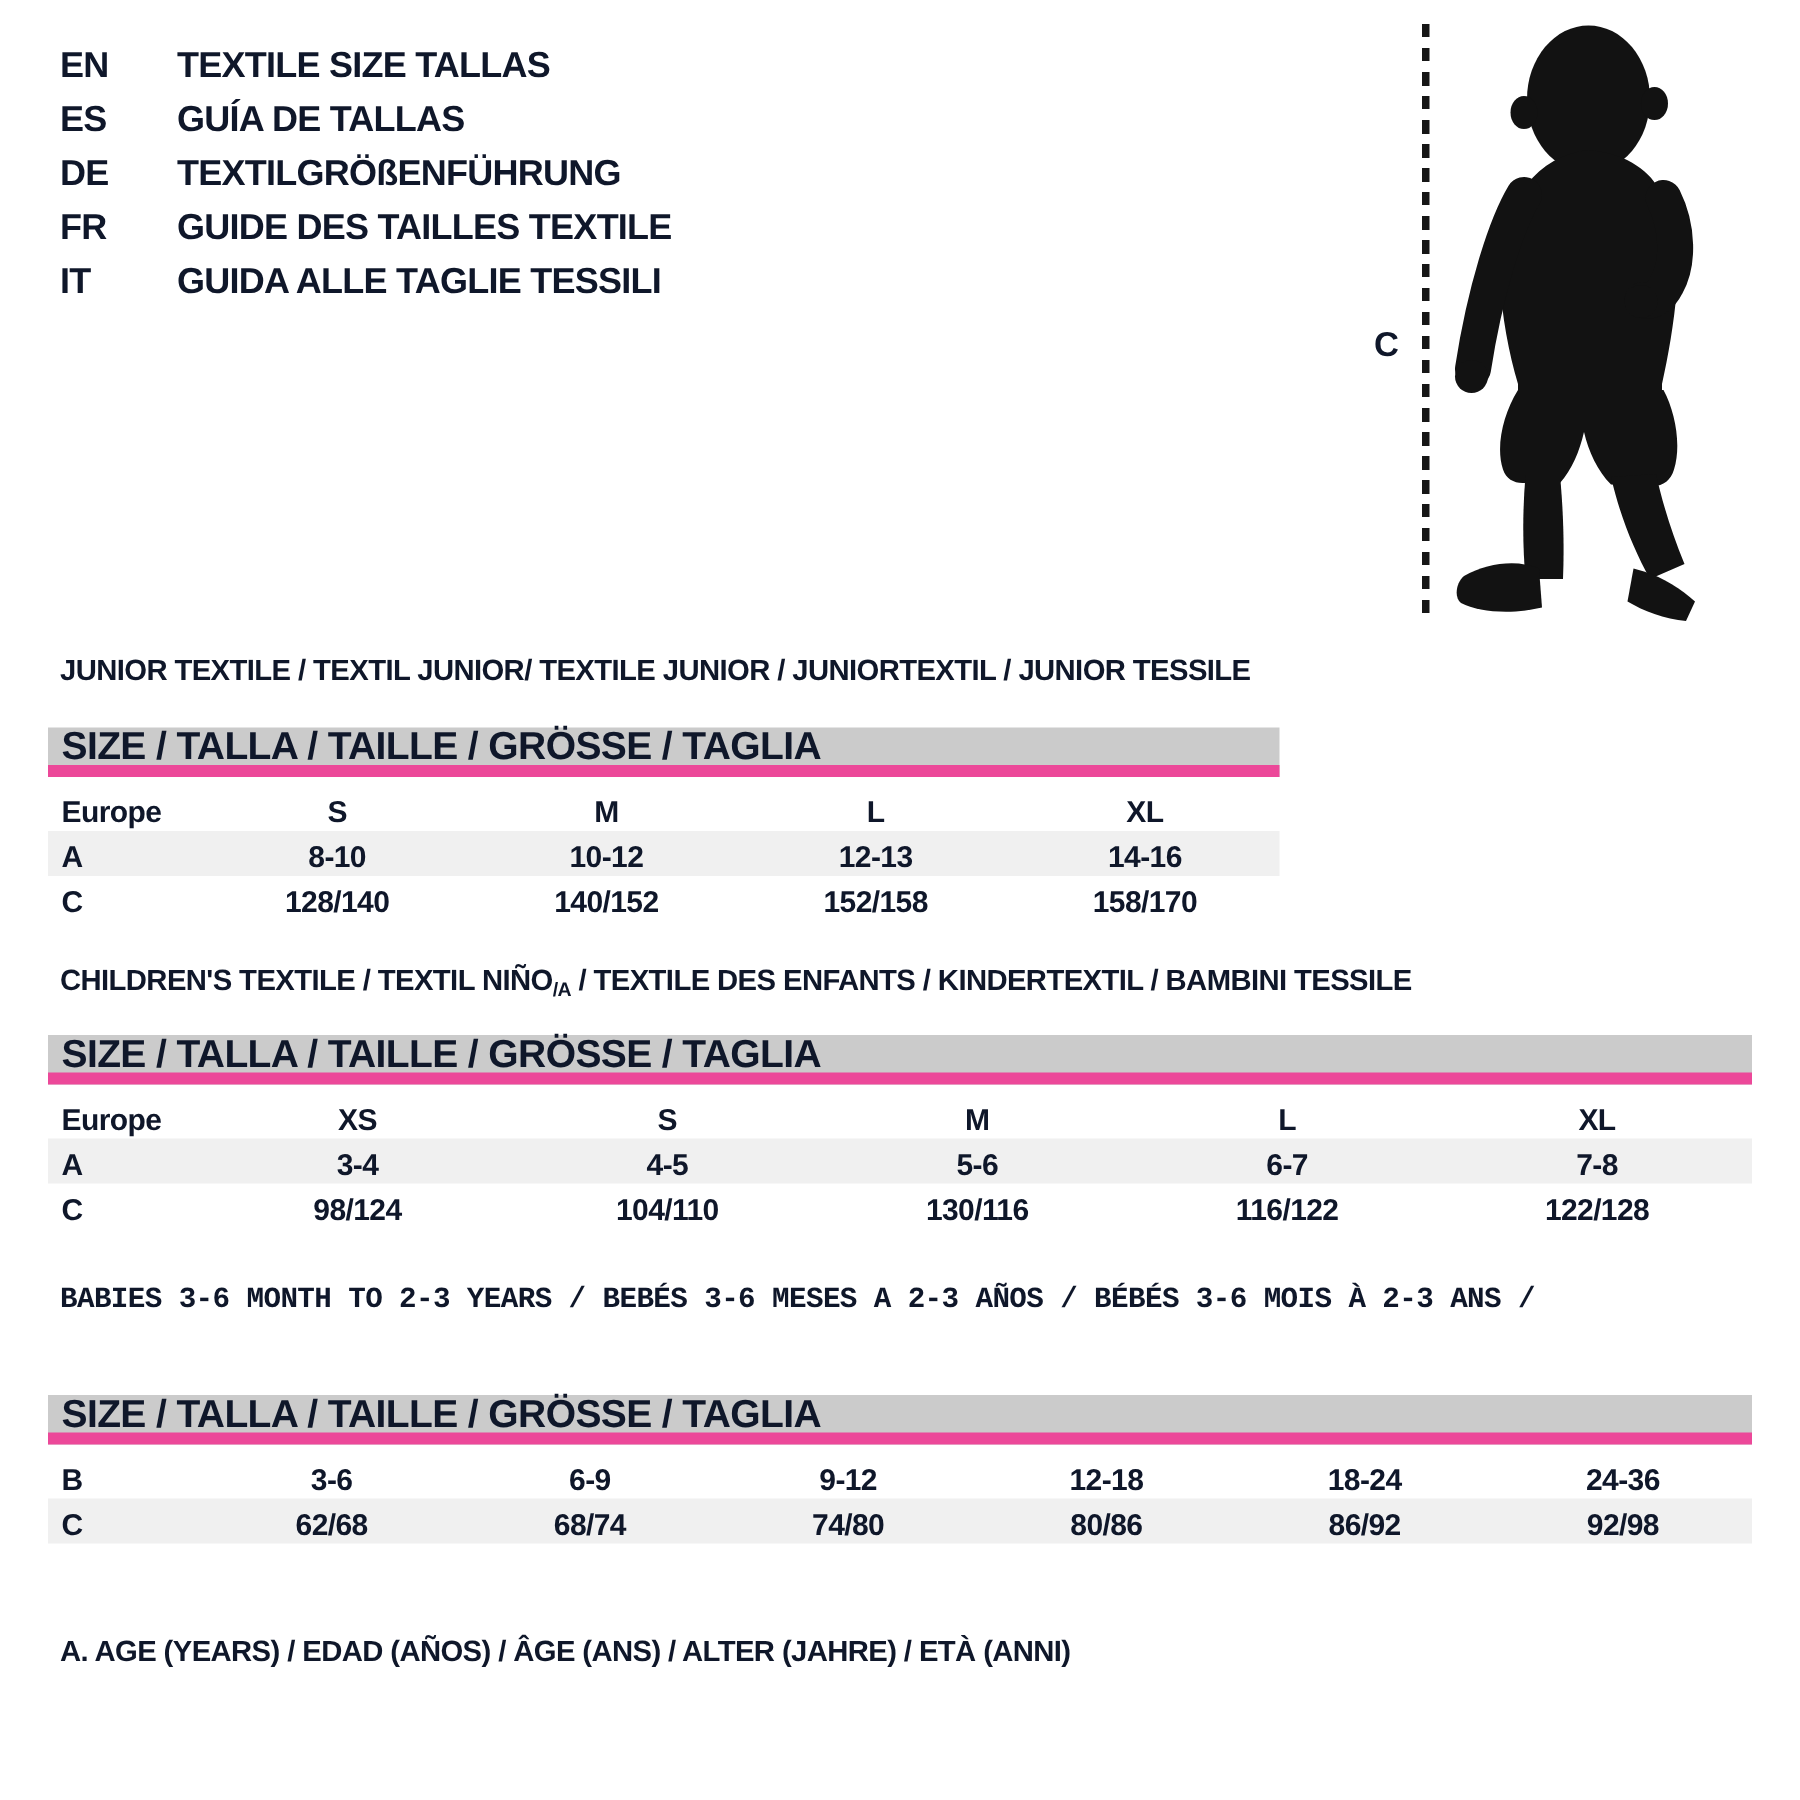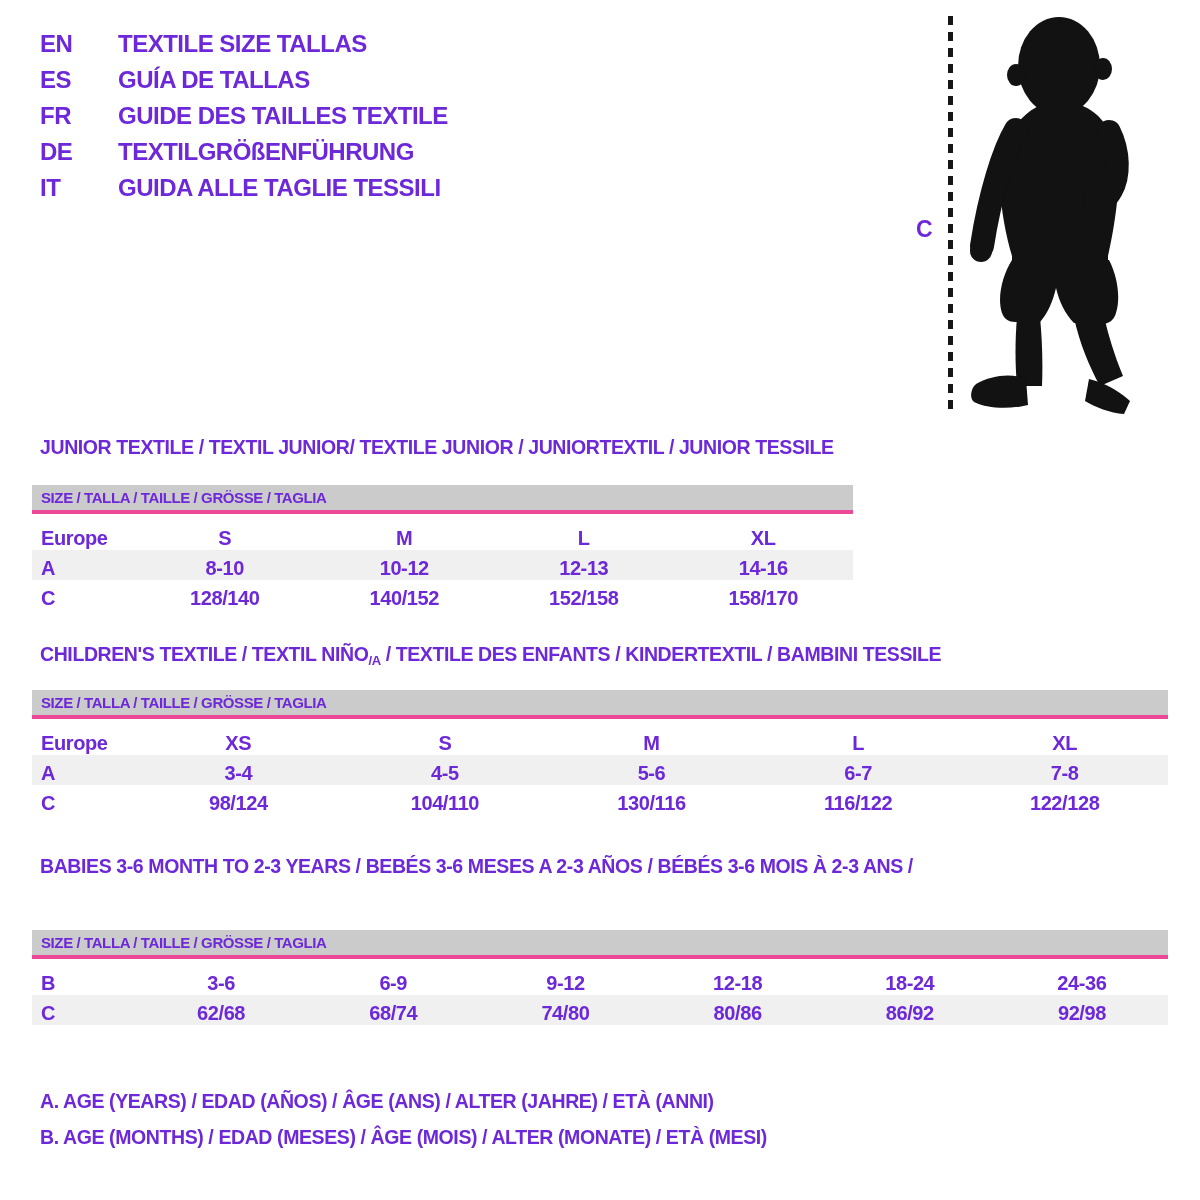--- a/index.html
+++ b/index.html
@@ -2,21 +2,21 @@
 <html><head>
 <meta charset="utf-8">
 <style>
   html, body { margin: 0; padding: 0; background: #ffffff; }
   .page {
     position: relative;
     width: 1200px;
     height: 1200px;
     background: #ffffff;
     font-family: "Liberation Sans", "DejaVu Sans", sans-serif;
-    color: #6d28d9;
+    color: #0f172a;
     font-weight: 700;
     overflow: hidden;
   }
 
   
   .lang-list { position: absolute; left: 40px; top: 26px; }
   .lang-row { display: flex; height: 36px; align-items: center; font-size: 24px; letter-spacing: -0.5px; }
   .lang-code { width: 78px; }
 
   
@@ -24,32 +24,32 @@
     position: absolute; left: 948px; top: 16px; width: 5px; height: 400px;
     background: repeating-linear-gradient(#161616 0 9px, transparent 9px 16px);
   }
   .measure-label { position: absolute; left: 916px; top: 216px; font-size: 23px; }
   .toddler { position: absolute; left: 962px; top: 12px; }
 
   
   .section-title { position: absolute; left: 40px; font-size: 19.5px; letter-spacing: -0.4px; white-space: nowrap; }
   #junior-title { top: 436px; }
   #children-title { top: 643px; }
-  #babies-title { top: 849px; line-height: 34px; }
+  #babies-title { top: 849px; line-height: 34px; font-family: Liberation Mono, monospace; }
   .sub-small { font-size: 13px; vertical-align: -4px; }
 
   
   .size-table { position: absolute; left: 32px; letter-spacing: -0.4px; }
   #junior-table { top: 485px; width: 821px; }
   #children-table { top: 690px; width: 1136px; }
   #babies-table { top: 930px; width: 1136px; }
   .thead {
     height: 25px; line-height: 25px;
-    background: #cbcbcb; border-bottom: 4px solid #ec4899;
-    padding-left: 9px; font-size: 15px;
+    background: #cbcbcb; border-bottom: 8px solid #ec4899;
+    padding-left: 9px; font-size: 26px;
   }
   .trow { display: flex; height: 30px; align-items: flex-end; font-size: 20px; }
   .trow.tall { height: 36px; }
   .trow.alt { background: #f0f0f0; }
   .tlabel { width: 103px; padding-left: 9px; box-sizing: border-box; }
   .tcell { flex: 1; text-align: center; }
 
   
   .legend { position: absolute; left: 40px; top: 1084px; font-size: 19.5px; letter-spacing: -0.4px; }
   .legend-line { height: 35.5px; display: flex; align-items: center; white-space: nowrap; }
@@ -62,26 +62,26 @@
   <div class="lang-list">
     <div class="lang-row">
       <span class="lang-code">EN</span>
       <span class="lang-label">TEXTILE SIZE TALLAS</span>
     </div>
     <div class="lang-row">
       <span class="lang-code">ES</span>
       <span class="lang-label">GUÍA DE TALLAS</span>
     </div>
     <div class="lang-row">
+      <span class="lang-code">DE</span>
+      <span class="lang-label">TEXTILGRÖßENFÜHRUNG</span>
+    </div>
+    <div class="lang-row">
       <span class="lang-code">FR</span>
       <span class="lang-label">GUIDE DES TAILLES TEXTILE</span>
-    </div>
-    <div class="lang-row">
-      <span class="lang-code">DE</span>
-      <span class="lang-label">TEXTILGRÖßENFÜHRUNG</span>
     </div>
     <div class="lang-row">
       <span class="lang-code">IT</span>
       <span class="lang-label">GUIDA ALLE TAGLIE TESSILI</span>
     </div>
   </div>
 
   <div class="measure-line"></div>
   <div class="measure-label">C</div>
 
@@ -178,16 +178,15 @@
       <span class="tcell">68/74</span>
       <span class="tcell">74/80</span>
       <span class="tcell">80/86</span>
       <span class="tcell">86/92</span>
       <span class="tcell">92/98</span>
     </div>
   </div>
 
   <div class="legend">
     <div class="legend-line">A. AGE (YEARS) / EDAD (AÑOS) / ÂGE (ANS) / ALTER (JAHRE) / ETÀ (ANNI)</div>
-    <div class="legend-line">B. AGE (MONTHS) / EDAD (MESES) / ÂGE (MOIS) / ALTER (MONATE) / ETÀ (MESI)</div>
   </div>
 
 </div>
 
 </body></html>

